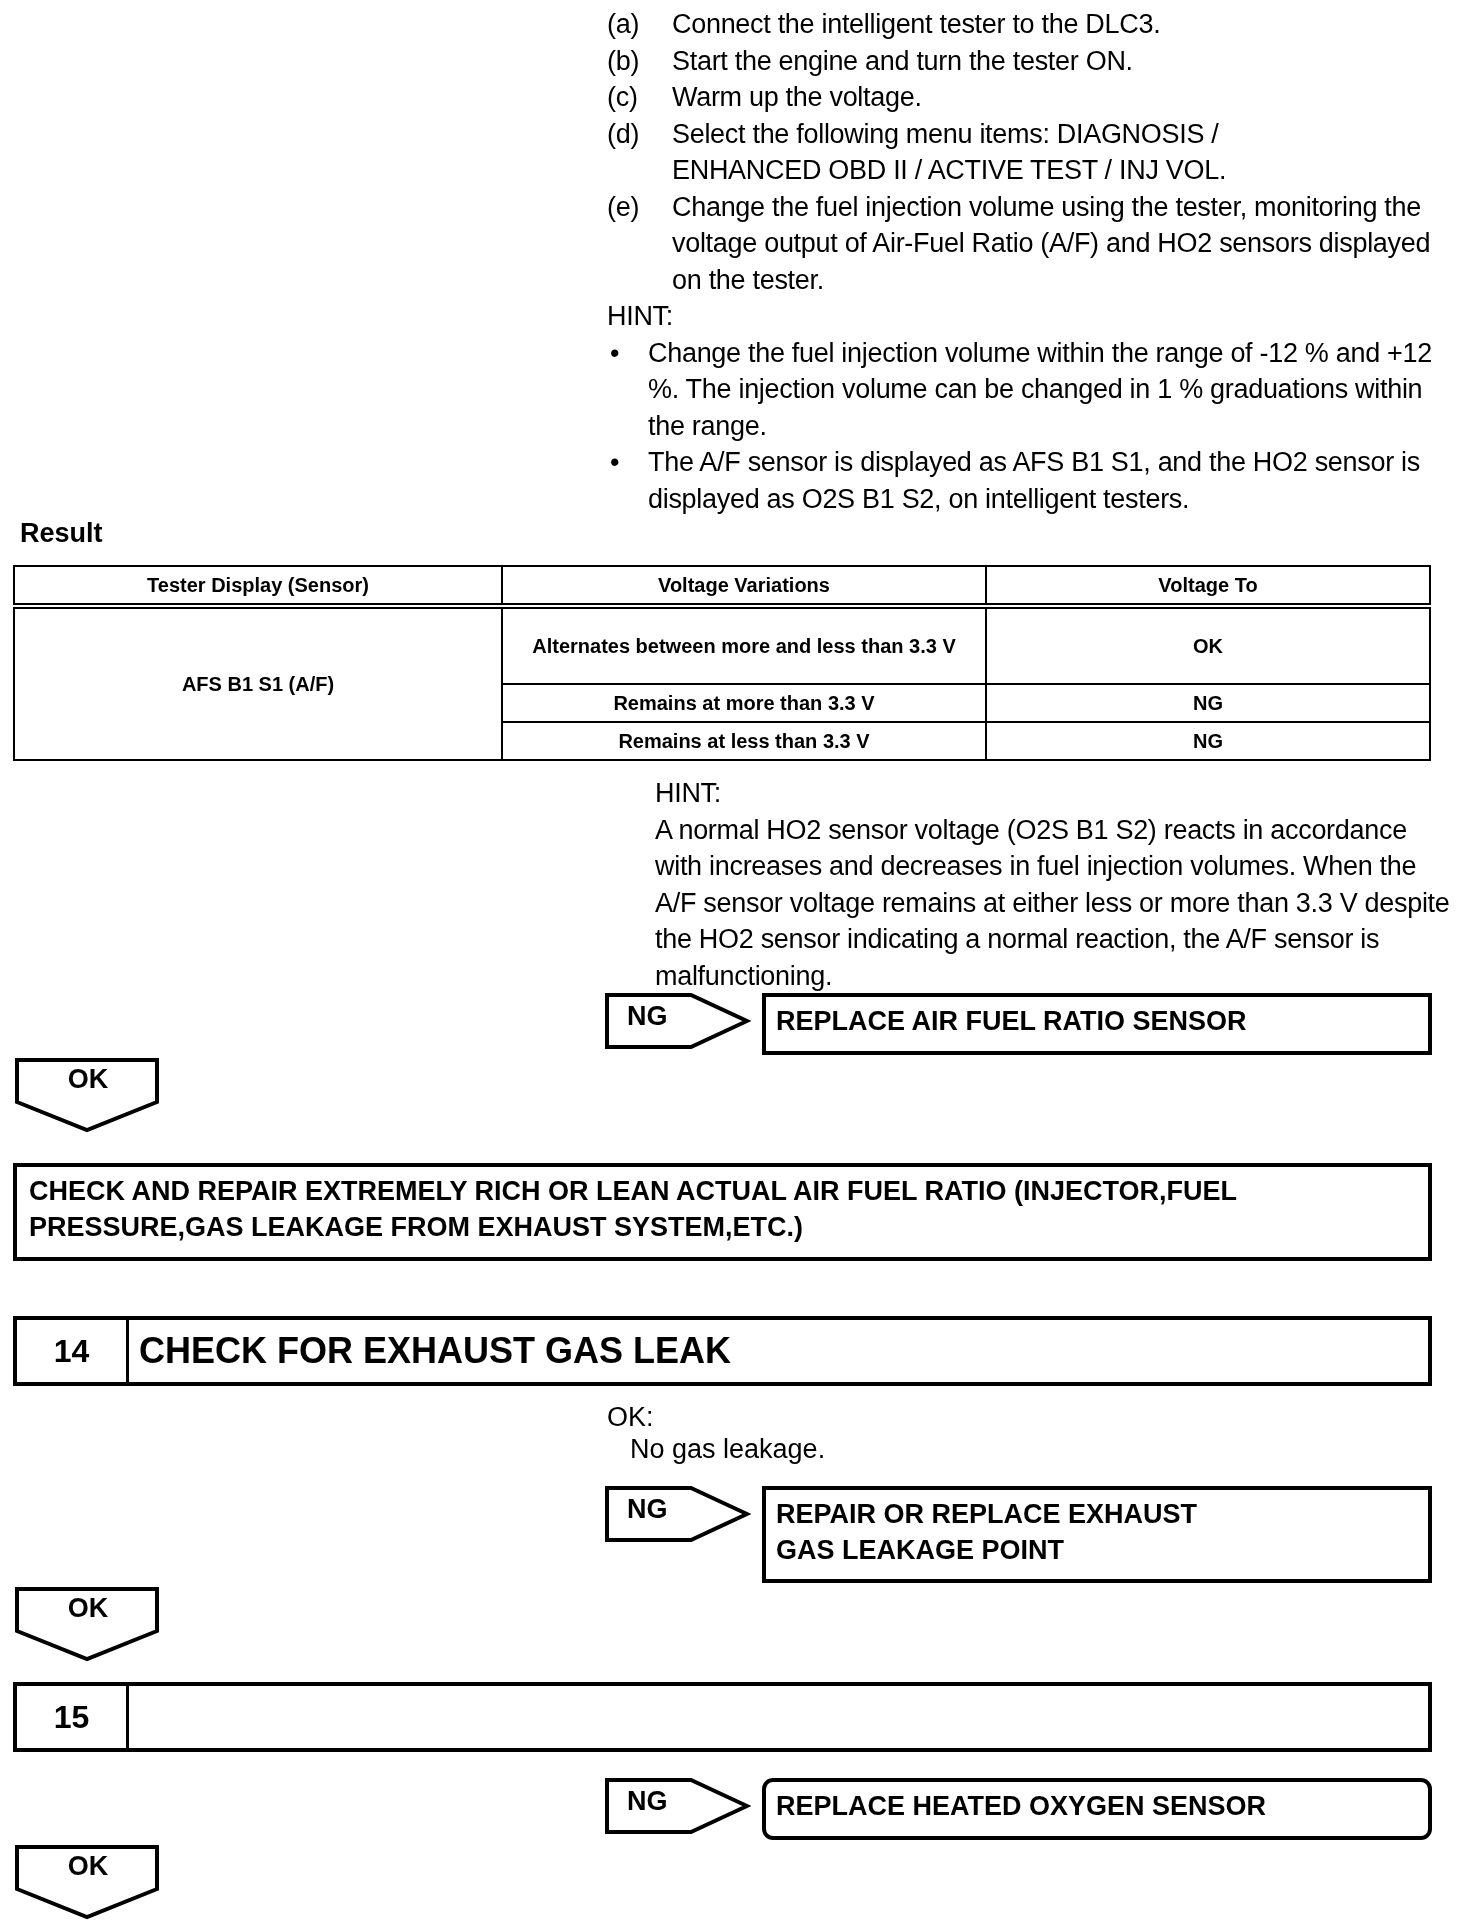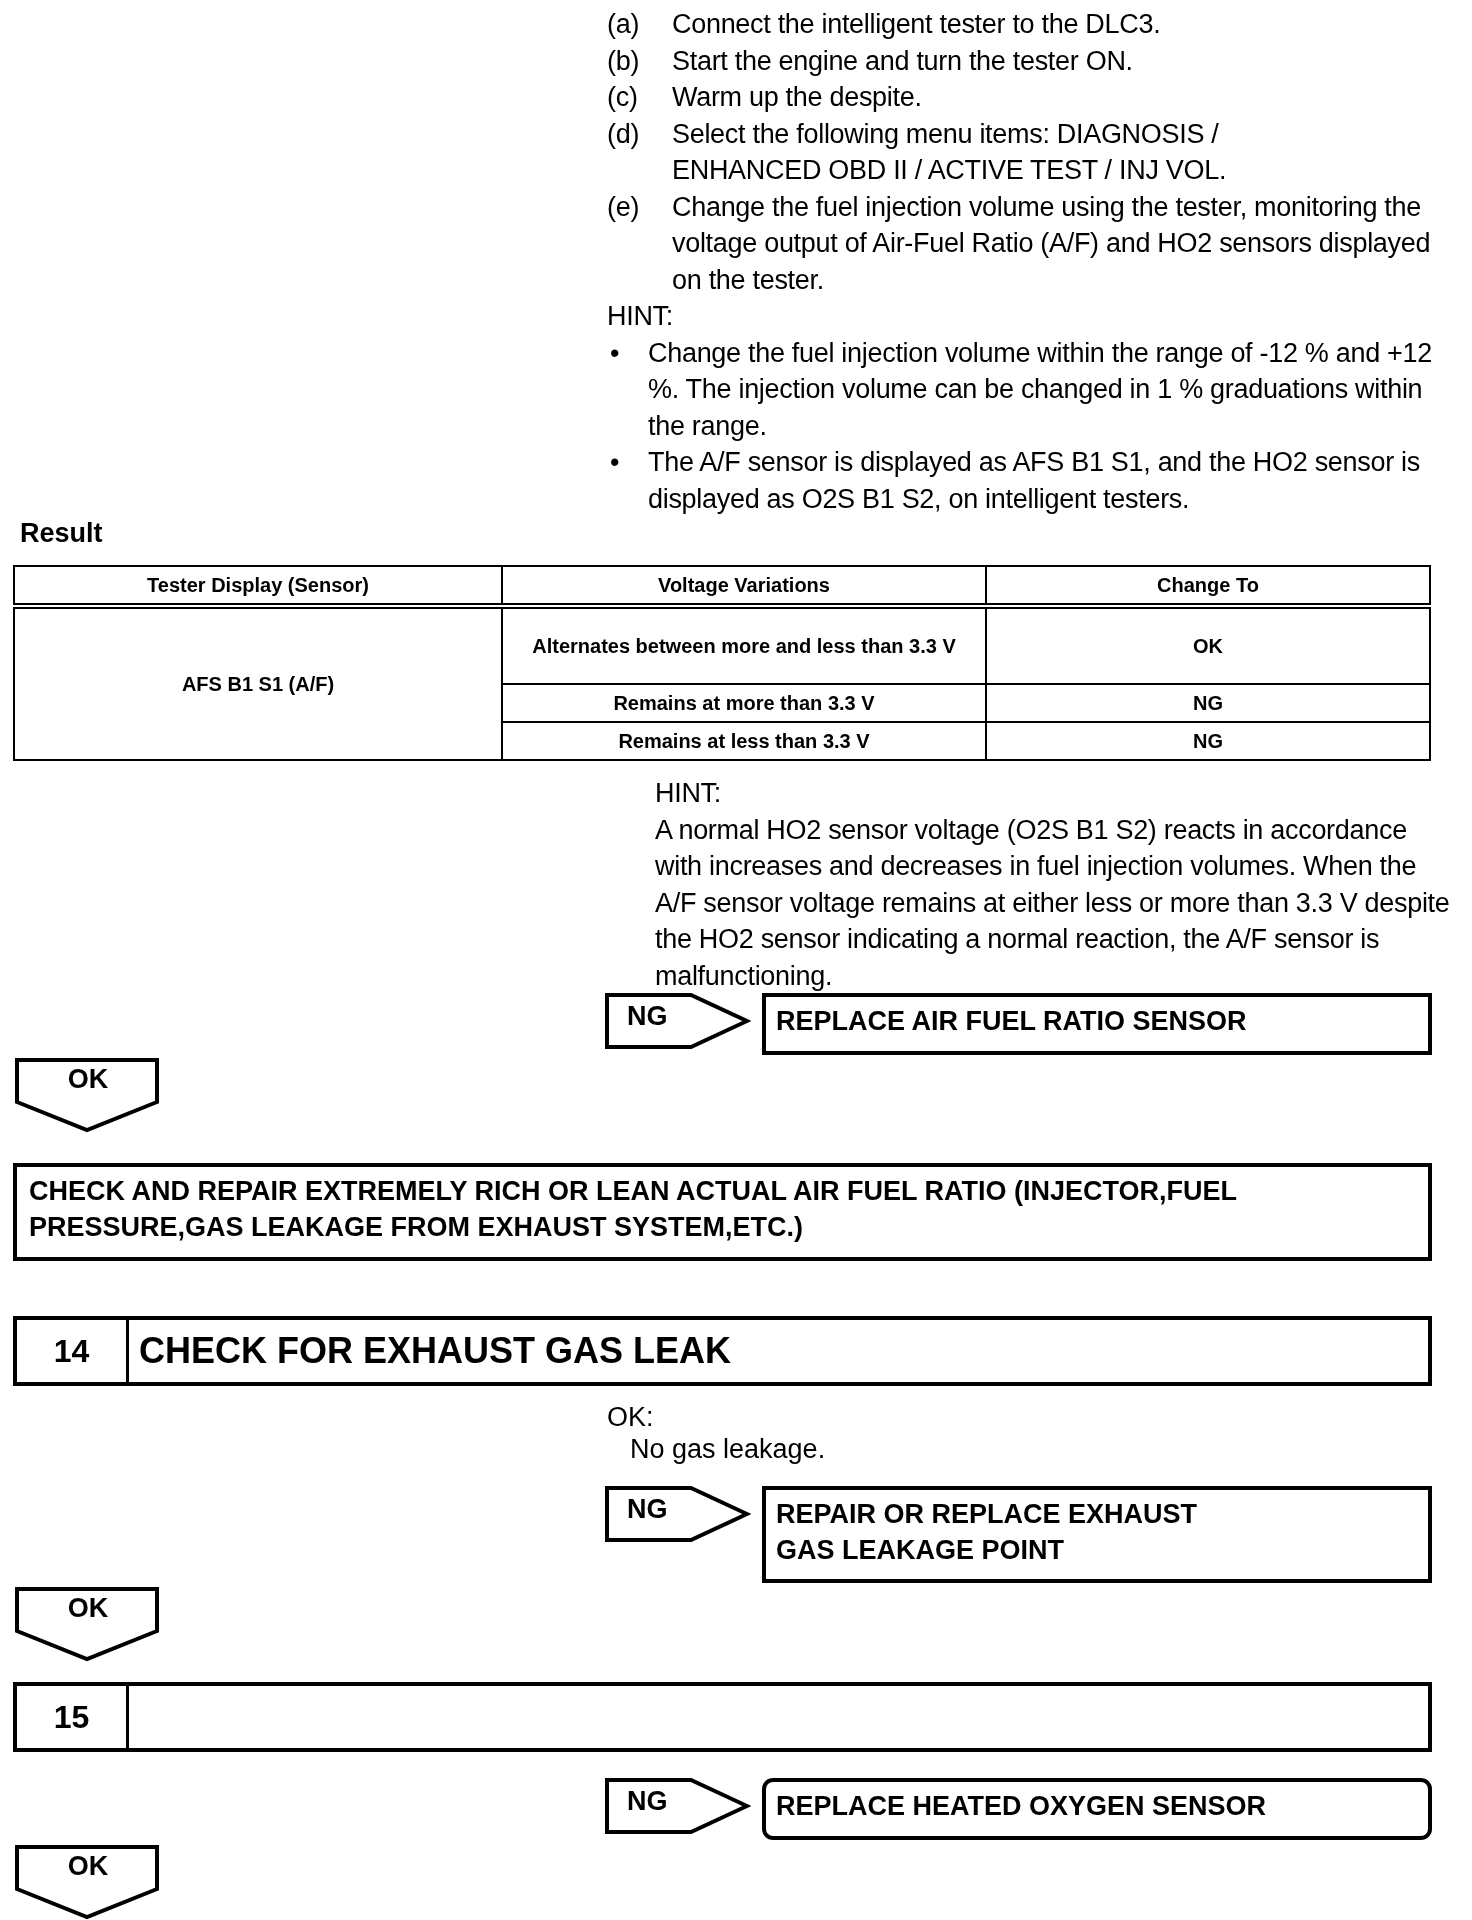--- a/index.html
+++ b/index.html
@@ -54,21 +54,21 @@
   <div class="step">
     <span class="lbl">(a)</span>
     <span class="body">Connect the intelligent tester to the DLC3.</span>
   </div>
   <div class="step">
     <span class="lbl">(b)</span>
     <span class="body">Start the engine and turn the tester ON.</span>
   </div>
   <div class="step">
     <span class="lbl">(c)</span>
-    <span class="body">Warm up the despite.</span>
+    <span class="body">Warm up the voltage.</span>
   </div>
   <div class="step">
     <span class="lbl">(d)</span>
     <span class="body" style="padding-right:150px">Select the following menu items: DIAGNOSIS / ENHANCED OBD II / ACTIVE TEST / INJ VOL.</span>
   </div>
   <div class="step">
     <span class="lbl">(e)</span>
     <span class="body" style="padding-right:30px">Change the fuel injection volume using the tester, monitoring the voltage output of Air-Fuel Ratio (A/F) and HO2 sensors displayed on the tester.</span>
   </div>
 </div>
@@ -84,21 +84,21 @@
     <span class="body">The A/F sensor is displayed as AFS B1 S1, and the HO2 sensor is displayed as O2S B1 S2, on intelligent testers.</span>
   </div>
 </div>
 
 <div class="abs result-label">Result</div>
 <table class="res">
   <thead>
     <tr>
       <th>Tester Display (Sensor)</th>
       <th>Voltage Variations</th>
-      <th>Change To</th>
+      <th>Voltage To</th>
     </tr>
   </thead>
   <tbody>
     <tr>
       <td class="c1" rowspan="3">AFS B1 S1 (A/F)</td>
       <td class="r1" style="padding:0 20px">Alternates between more and less than 3.3 V</td>
       <td class="r1">OK</td>
     </tr>
     <tr>
       <td class="r2">Remains at more than 3.3 V</td>

